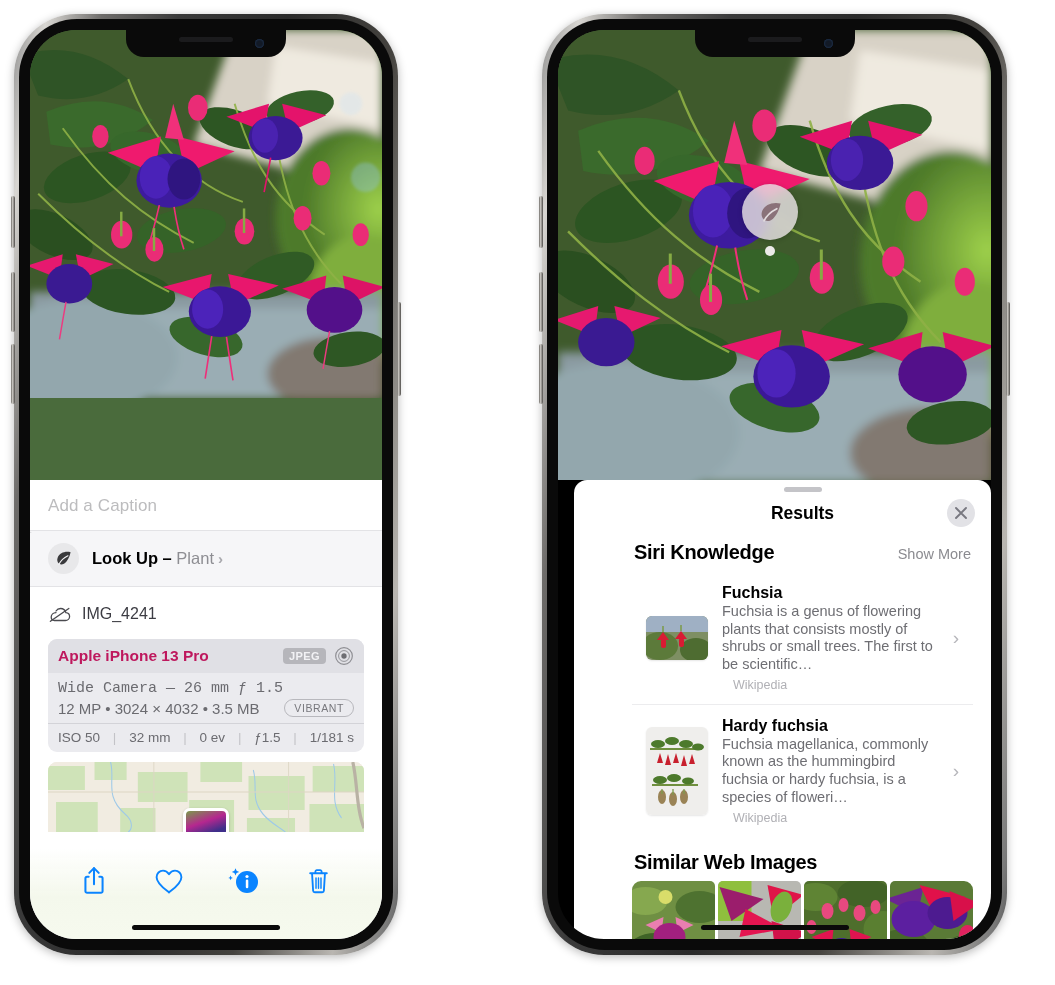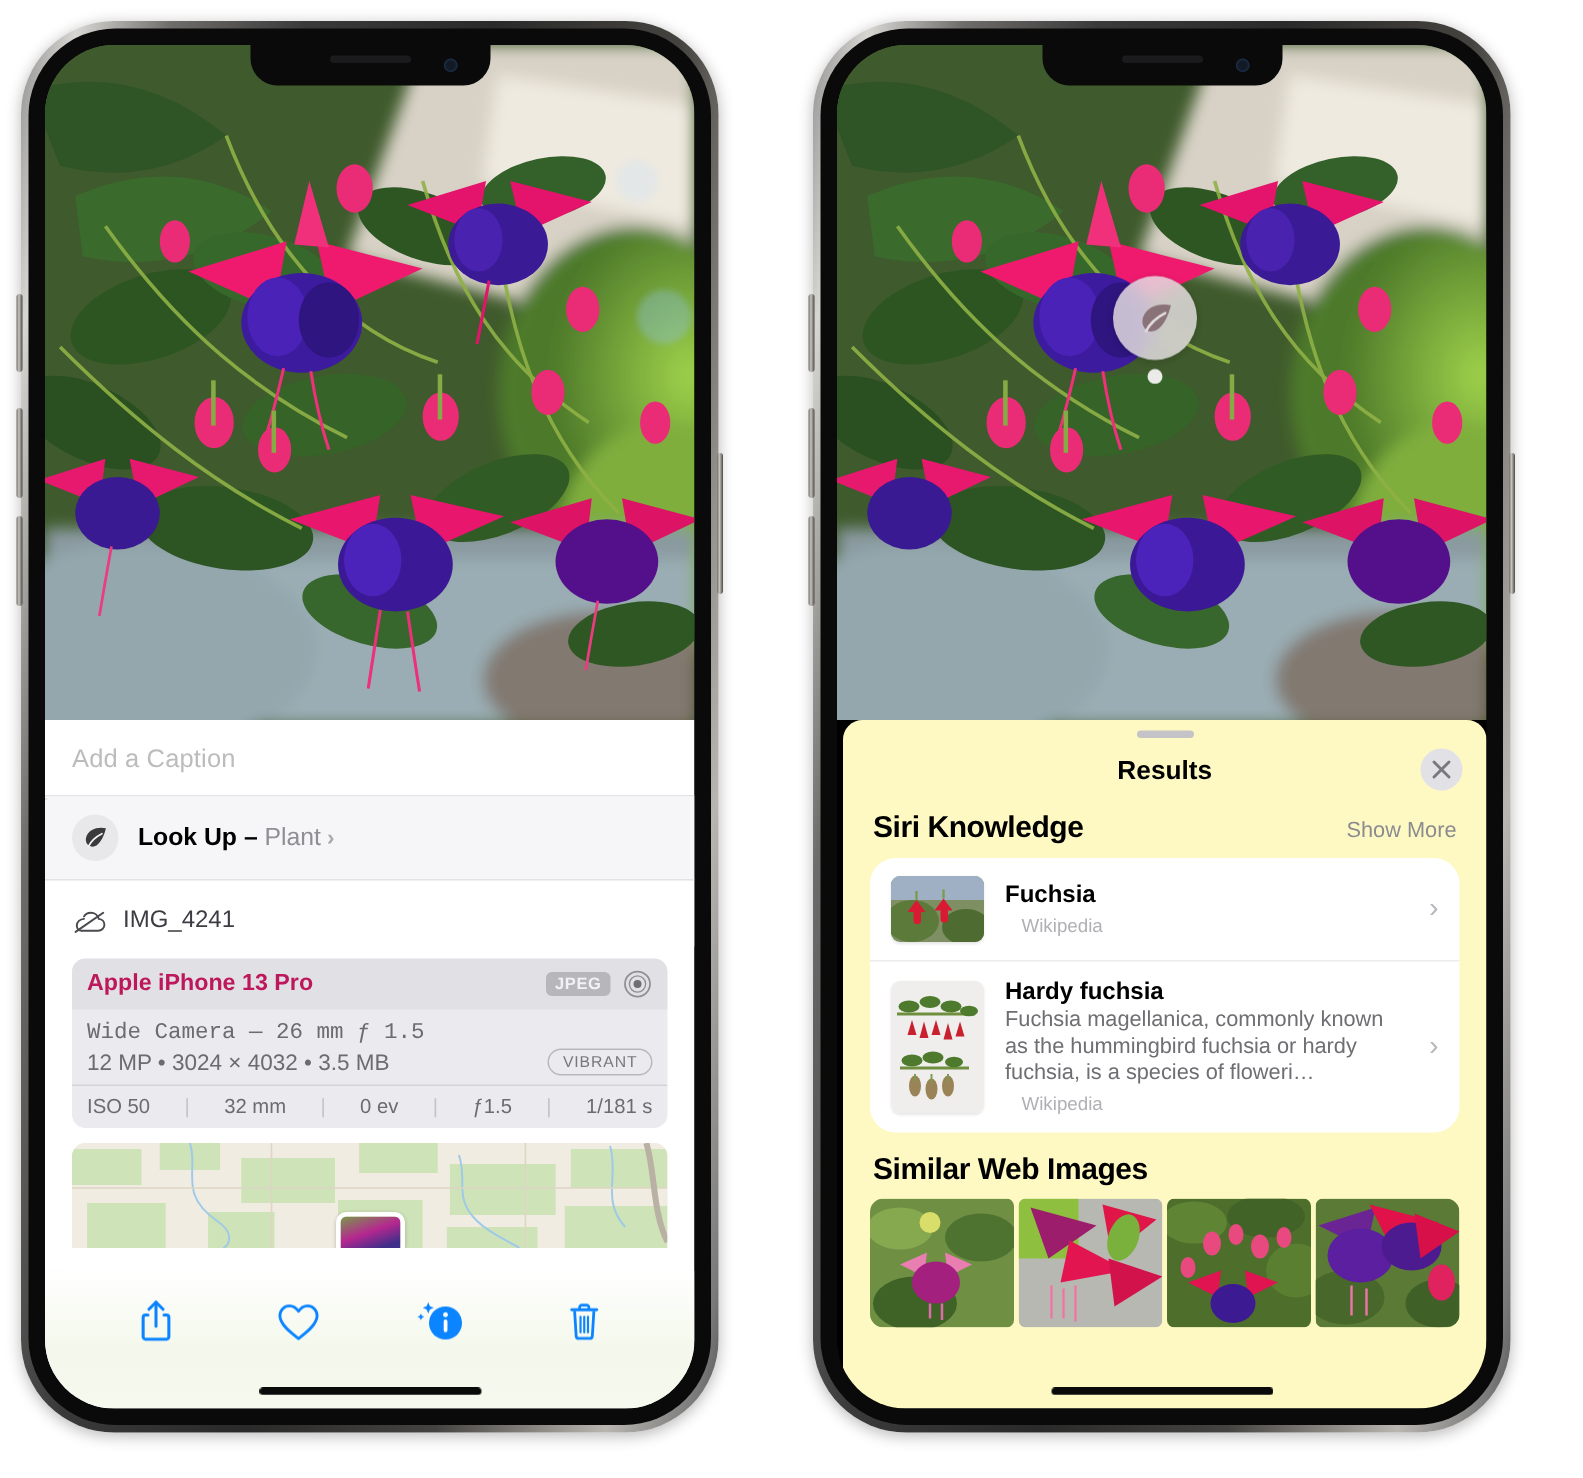--- a/index.html
+++ b/index.html
@@ -175,25 +175,26 @@
     backdrop-filter: blur(6px);
     display: flex; align-items: center; justify-content: center;
     box-shadow: 0 1px 5px rgba(0,0,0,.18);
   }
   .leaf-pin-dot {
     position: absolute; left: 50%; transform: translateX(-50%);
     bottom: -16px; width: 10px; height: 10px; border-radius: 50%;
     background: rgba(245,242,243,.95);
   }
   .results-sheet {
-    position: absolute; left: 4px; right: 0; bottom: 0;
-    background: #fef9c3;
+    position: absolute; left: 16px; right: 0; bottom: 0;
+    background: #ffffff;
     border-radius: 13px 13px 0 0;
     z-index: 20;
     overflow: hidden;
+    padding-left: 40px;
   }
   .grabber {
     width: 38px; height: 5px; border-radius: 3px; background: #c4c4c8;
     margin: 7px auto 0 auto;
   }
   .results-head {
     position: relative; height: 42px;
     display: flex; align-items: center; justify-content: center;
   }
   .results-title { font-size: 17.5px; font-weight: bold; color: #000; }
@@ -232,21 +233,21 @@
   .web-thumb:first-child { border-radius: 9px 5px 5px 9px; }
   .web-thumb:last-child { border-radius: 5px 9px 9px 5px; }
 
   svg { display: block; }
 </style>
 </head>
 <body>
 
 <div class="stage">
 
-  <div class="phone" style="left:14px; top:14px; width:465px; height:941px;padding-left:16px;">
+  <div class="phone" style="left:14px; top:14px; width:384px; height:941px;padding-left:16px;">
     <div class="frame-outer"></div>
     <div class="frame-inner"></div>
 
     <div class="btn-side btn-left" style="top:182px; height:52px;"></div>
     <div class="btn-side btn-left" style="top:258px; height:60px;"></div>
     <div class="btn-side btn-left" style="top:330px; height:60px;"></div>
     <div class="btn-side btn-right" style="top:288px; height:94px;"></div>
 
     <div class="screen">
       <div class="notch">
@@ -651,20 +652,21 @@
                   <path d="M17 16 l-6 8 h12 z"></path>
                     <rect x="15" y="23" width="5" height="9" rx="2"></rect>
                   <path d="M35 15 l-6 8 h12 z"></path>
                     <rect x="33" y="22" width="5" height="9" rx="2"></rect>
                 </g>
                 <path d="M17 10v6M35 9v6" stroke="#7d9b4e" stroke-width="1.6"></path>
               </svg>
             </span>
             <span class="k-body">
               <span class="k-title" style="display:block">Fuchsia</span>
+              <span class="k-desc" style="display:block">Fuchsia is a genus of flowering plants that consists mostly of shrubs or small trees. The first to be scientific…</span>
               <span class="k-src" style="display:block">Wikipedia</span>
             </span>
             <span class="k-chev">›</span>
           </div>
 
           <div class="k-item">
             <span class="k-thumb" style="width:62px;height:88px;">
               <svg width="62" height="88" viewBox="0 0 62 88" aria-hidden="true">
                 <rect width="62" height="88" fill="#efeeec"></rect>
                 <g stroke="#6f8f3e" stroke-width="2" fill="none">

